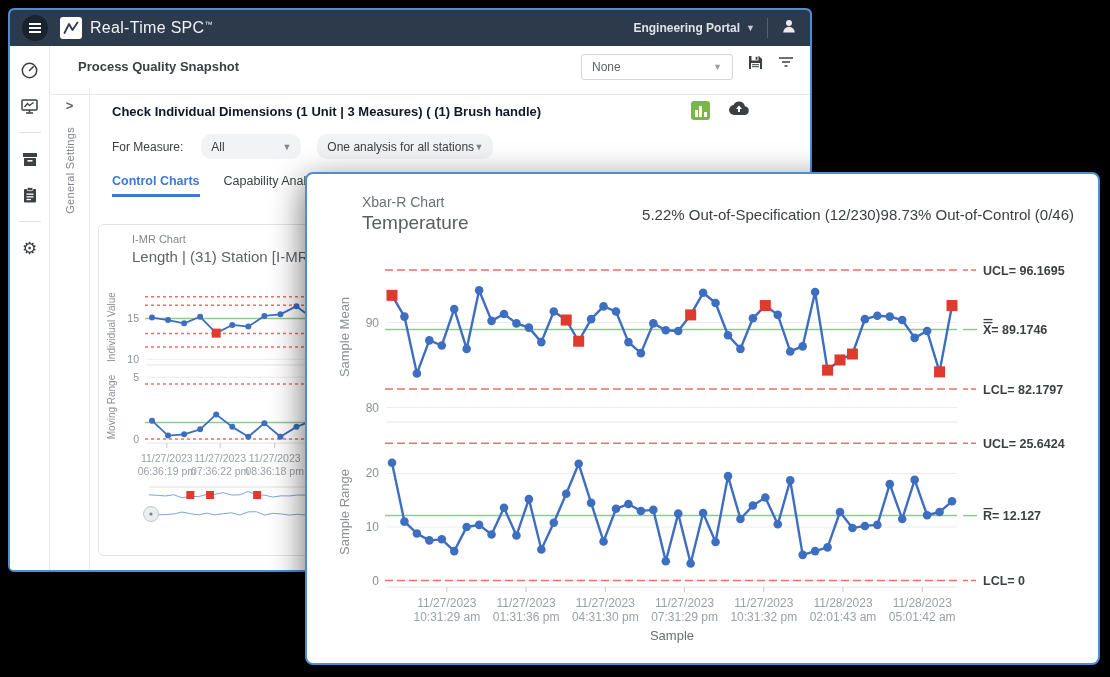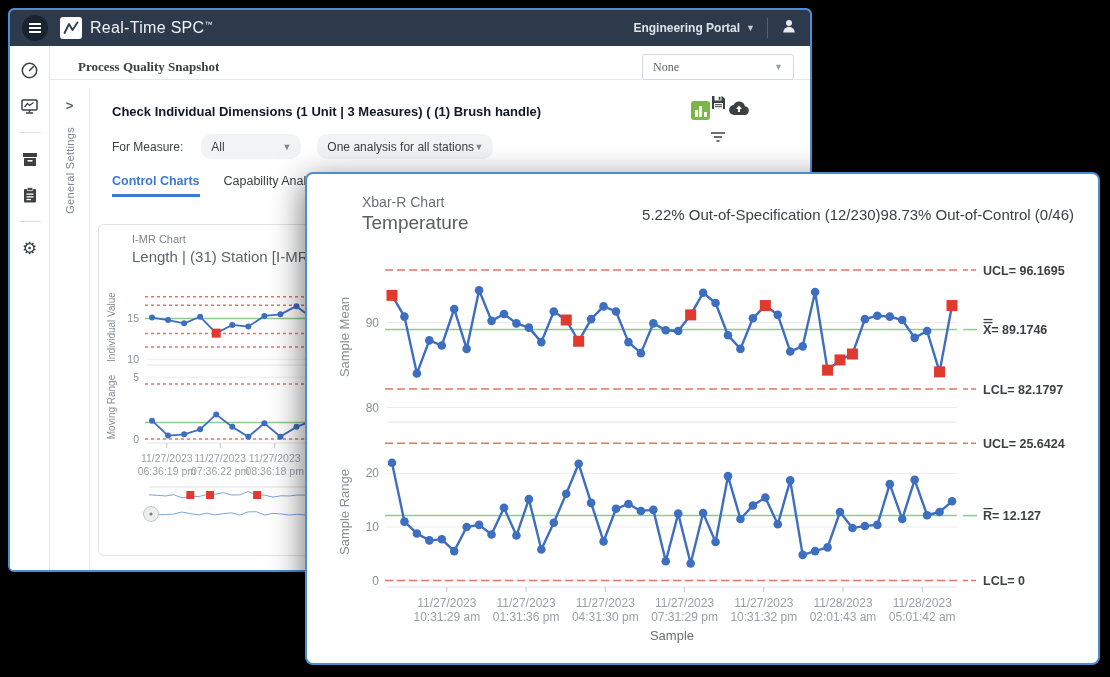--- a/index.html
+++ b/index.html
@@ -21,23 +21,23 @@
   .hdr-divider { width:1px; height:20px; background:#55636f; }
 
   
   .mw-sidebar { position:absolute; top:36px; left:0; width:40px; bottom:0; background:#fff; border-right:1px solid #e4e6e8;
                 display:flex; flex-direction:column; align-items:center; padding-top:14px; gap:16px; }
   .sb-icon { width:20px; height:20px; display:flex; align-items:center; justify-content:center; cursor:pointer; color:#3c4043; }
   .sb-div { width:22px; height:1px; background:#e0e0e0; }
 
   
   .mw-content { position:absolute; top:36px; left:40px; right:0; bottom:0; background:#fff; }
-  .toolbar-row { position:relative; height:34px; border-bottom:1px solid #e6e8ea;font-family:Liberation Serif, serif; }
+  .toolbar-row { position:relative; height:49px; border-bottom:1px solid #e6e8ea; }
   .page-title { position:absolute; left:28px; top:13px; font-size:13px; font-weight:bold; color:#3c4043; }
-  .tb-right { position:absolute; right:16px; top:8px; display:flex; align-items:center; gap:14px;flex-direction:column; }
+  .tb-right { position:absolute; right:16px; top:8px; display:flex; align-items:flex-start; gap:14px; }
   .select-box { width:152px; height:26px; border:1px solid #d4d7da; border-radius:3px; display:flex; align-items:center;
                 padding:0 10px; font-size:12px; color:#5f6368; cursor:pointer; background:#fff; justify-content:space-between; }
 
   .settings-strip { position:absolute; left:0; top:42px; width:40px; bottom:0; border-right:1px solid #e6e8ea;
                     display:flex; flex-direction:column; align-items:center; padding-top:10px; }
   .strip-chevron { font-size:13px; color:#5f6368; cursor:pointer; font-weight:bold; }
   .strip-label { margin-top:14px; writing-mode:vertical-rl; transform:rotate(180deg); font-size:11px; color:#80868b; letter-spacing:.3px; }
 
   .panel { position:absolute; left:40px; top:42px; right:0; bottom:0; }
   .panel-title { position:absolute; left:22px; top:16px; font-size:13px; font-weight:bold; color:#0f172a; }

